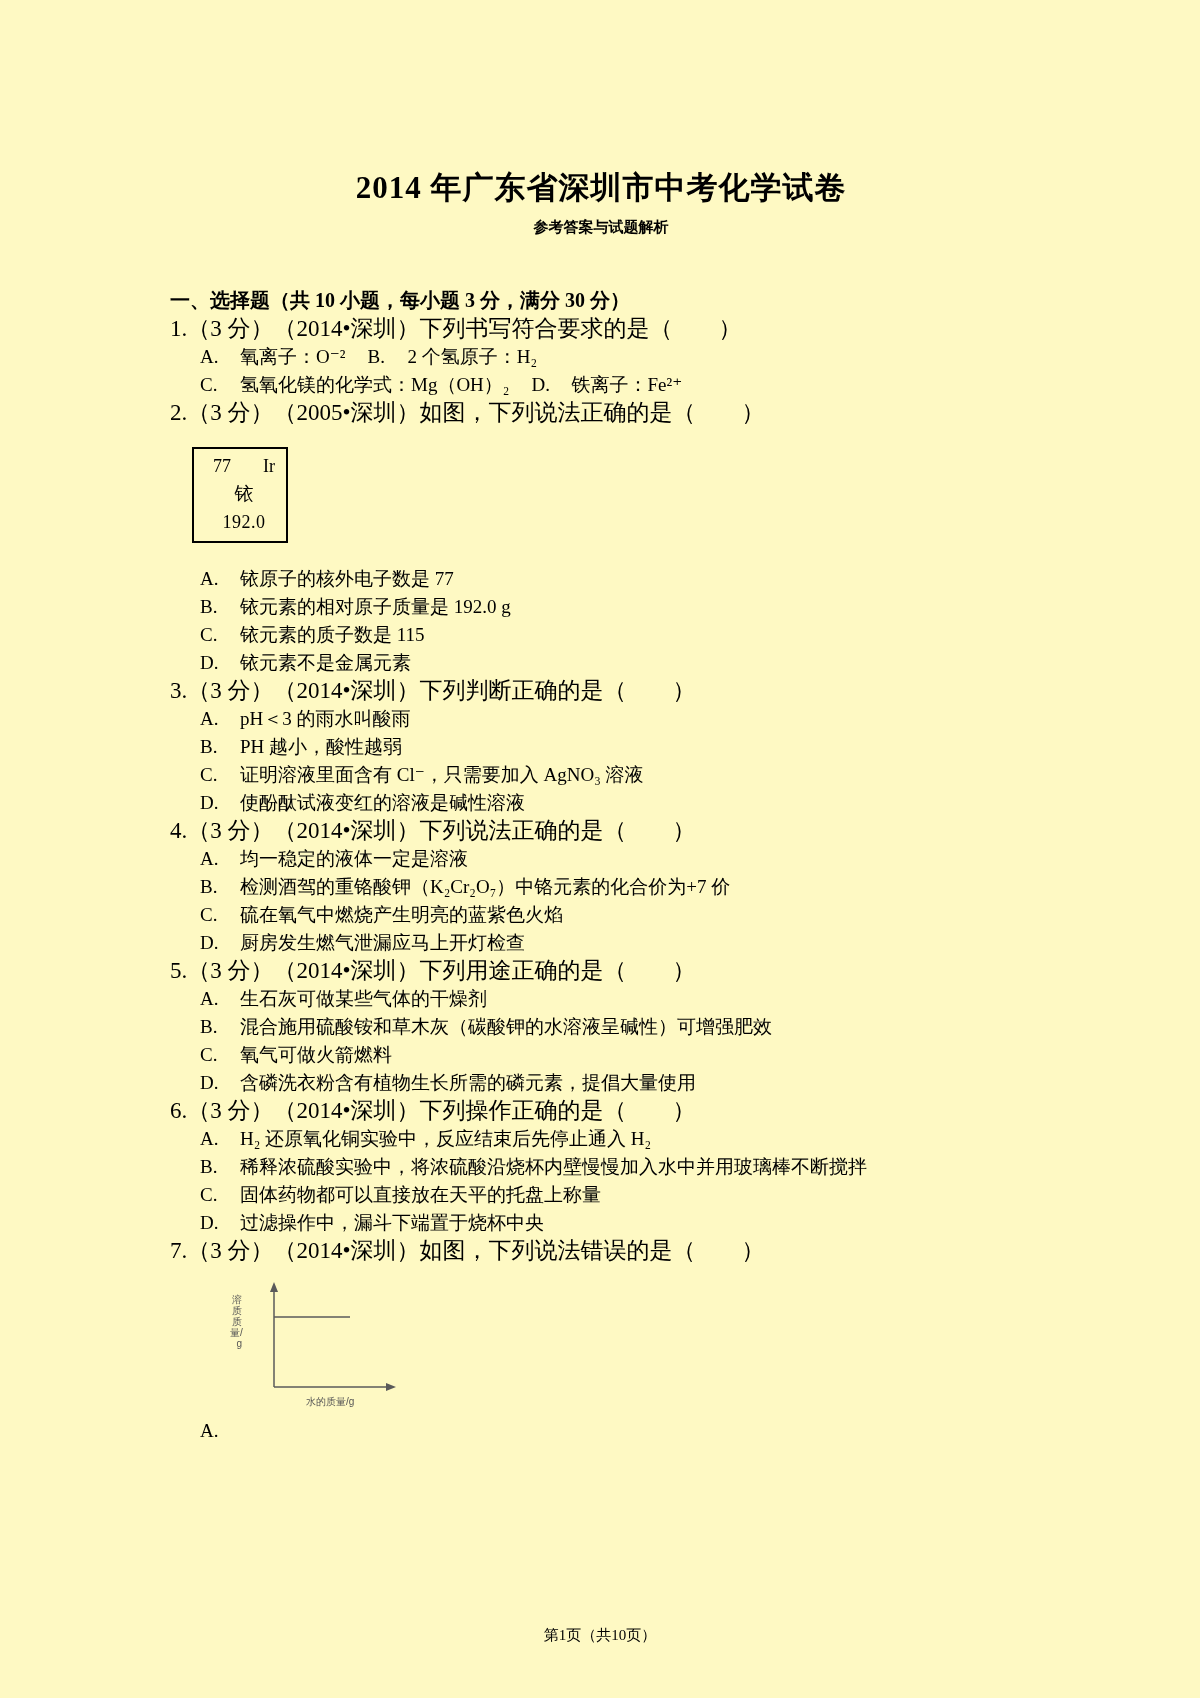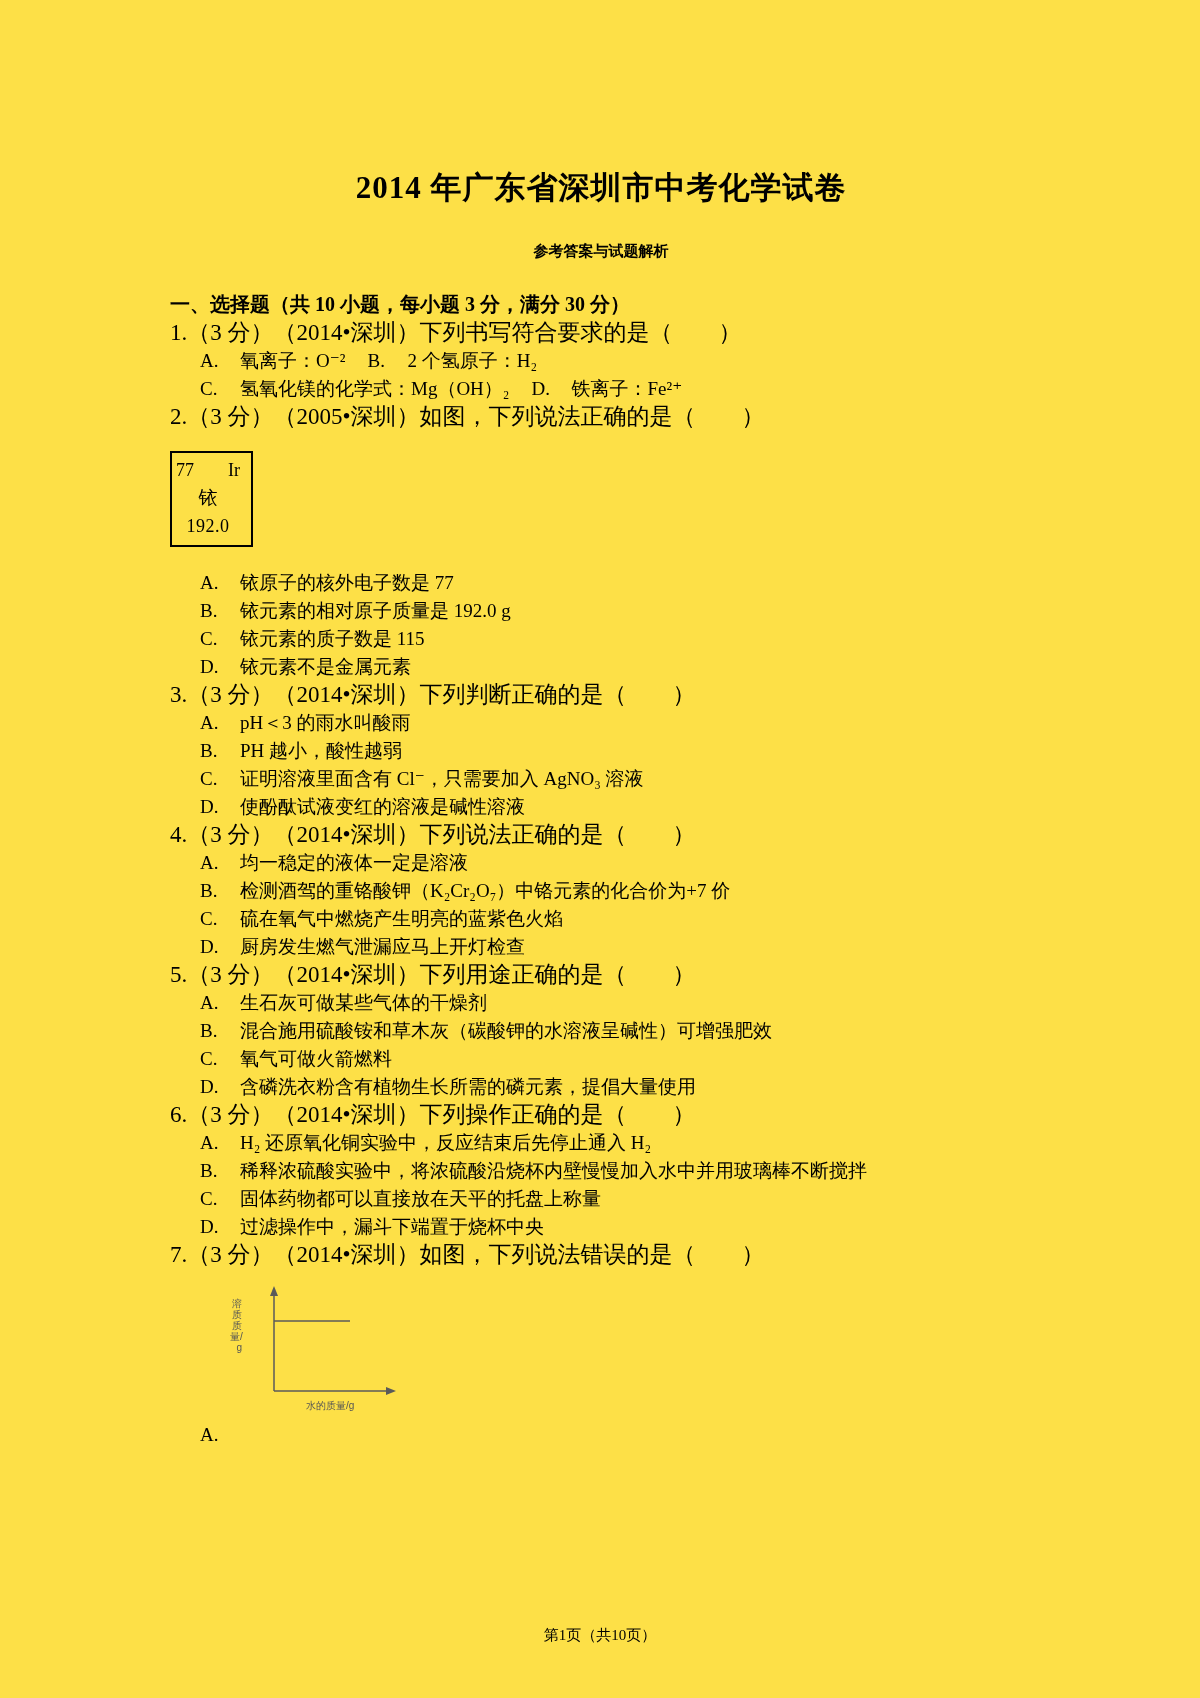--- a/index.html
+++ b/index.html
@@ -1,59 +1,59 @@
 <!DOCTYPE html>
 <html><head>
 <meta charset="utf-8">
 <style>
   * { margin:0; padding:0; box-sizing:border-box; }
   html,body { background:#ffffff; }
   .page {
     position:relative;
     width:1200px;
     height:1698px;
-    background:#fde047;
+    background:#fef9c3;
     color:#000;
     overflow:hidden;
     font-family:"Liberation Serif","DejaVu Serif",serif;
   }
   .content { padding:170px 168px 0 170px; }
   .title {
     text-align:center;
     font-size:31px;
     font-weight:700;
     letter-spacing:1px;
     line-height:36px;
   }
   .subtitle {
-    margin-top:36px;
+    margin-top:12px;
     text-align:center;
     font-size:15px;
     font-weight:700;
   }
   .section-header {
-    margin-top:28px;
+    margin-top:48px;
     font-size:20px;
     font-weight:700;
     line-height:30px;
   }
   .stem { font-size:23px; line-height:28px; }
   .options .opt { padding-left:30px; }
   .opt { display:flex; font-size:19px; line-height:28px; }
   .opt-label { flex:none; width:40px; }
   .opt-text { flex:1; }
   .opt-row { display:flex; gap:22px; padding-left:30px; }
   .opt-row .opt { padding-left:0; }
 
   
   .element-box {
-    width:83px;
+    width:96px;
     border:2px solid #000;
-    padding:5px 11px 7px 4px;
-    margin:20px 0 22px 0;
+    padding:5px 11px 7px 19px;
+    margin:20px 0 22px 22px;
     font-size:18px;
   }
   .eb-top { display:flex; justify-content:space-between; align-items:baseline; line-height:24px; }
   .eb-name { text-align:center; font-size:19px; line-height:26px; margin-top:3px; }
   .eb-mass { text-align:center; line-height:24px; margin-top:3px; letter-spacing:0.5px; }
 
   
   .graph-figure { position:relative; margin:12px 0 0 60px; width:190px; height:140px; }
   .graph-ylabel {
     position:absolute; left:0; top:17px; width:12px;

